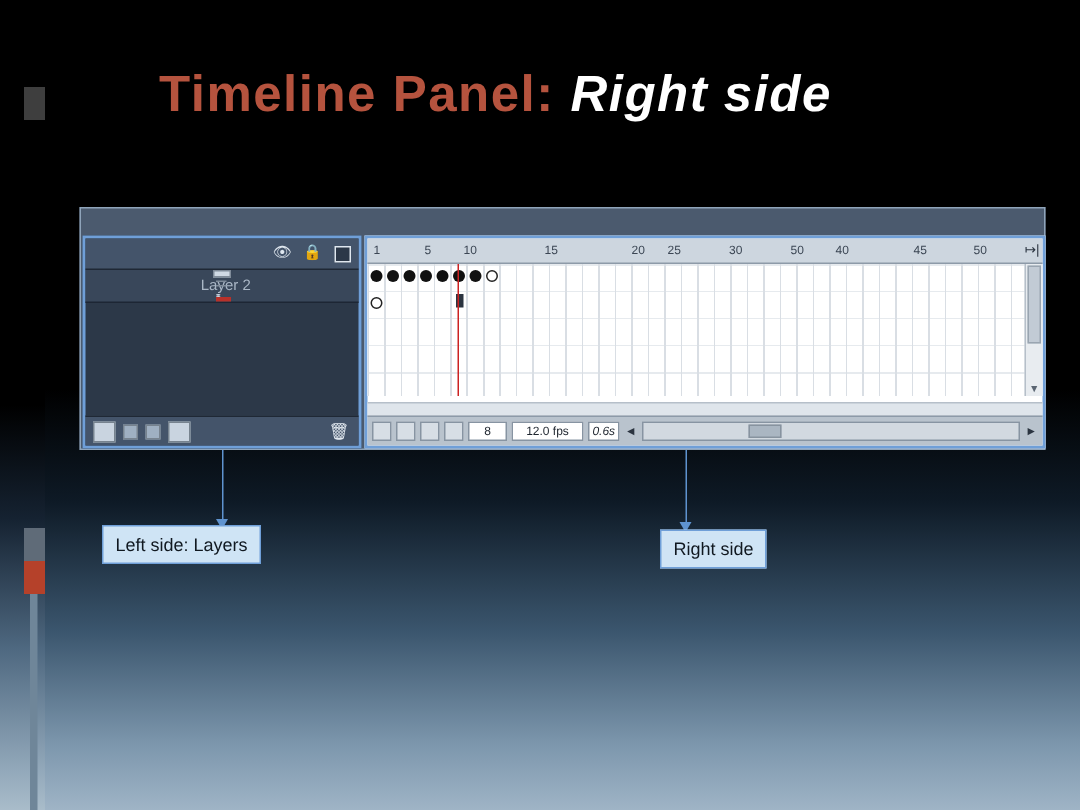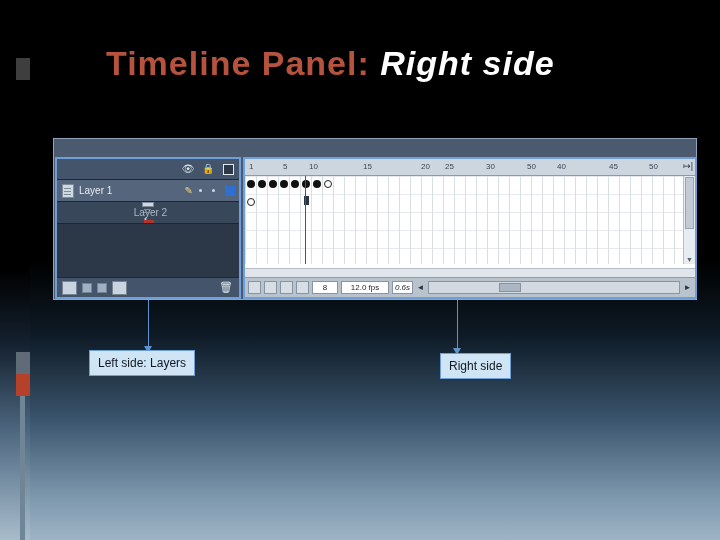--- a/index.html
+++ b/index.html
@@ -383,21 +383,21 @@
   .callout {
     position: absolute;
     background: #cfe4f5;
     border: 1px solid #6f9fd8;
     color: #101820;
     font-size: 12px;
     padding: 5px 8px;
     white-space: nowrap;
     font-family: "Liberation Sans", sans-serif;
   }
-  .callout.left  { left: 89px;  top: 350px; }
+  .callout.left  { left: 68px;  top: 350px; }
   .callout.right { left: 440px; top: 353px; }
 
   .arrow {
     position: absolute;
     width: 1px;
     background: #5f93cf;
   }
   .arrow.a1 { left: 148px; top: 300px; height: 46px; }
   .arrow.a2 { left: 457px; top: 300px; height: 48px; }
   .arrow-head {
@@ -429,28 +429,20 @@
   <div class="timeline-shot">
 
 
     <div class="layers-region">
       <div class="layer-header">
         <span class="hdr-icon">👁</span>
         <span class="hdr-icon">🔒</span>
         <span class="hdr-square"></span>
       </div>
 
-      <div class="layer-row selected">
-        <span class="layer-doc-icon"></span>
-        <span class="layer-name">Layer 1</span>
-        <span class="pencil">✎</span>
-        <span class="dot"></span>
-        <span class="dot"></span>
-        <span class="color-chip blue"></span>
-      </div>
 
       <div class="layer-row plain">
         <span class="layer-doc-icon"></span>
         <span class="layer-name dim">Layer 2</span>
         <span class="dot"></span>
         <span class="dot"></span>
         <span class="color-chip red"></span>
       </div>
 
       <div class="layers-footer">

